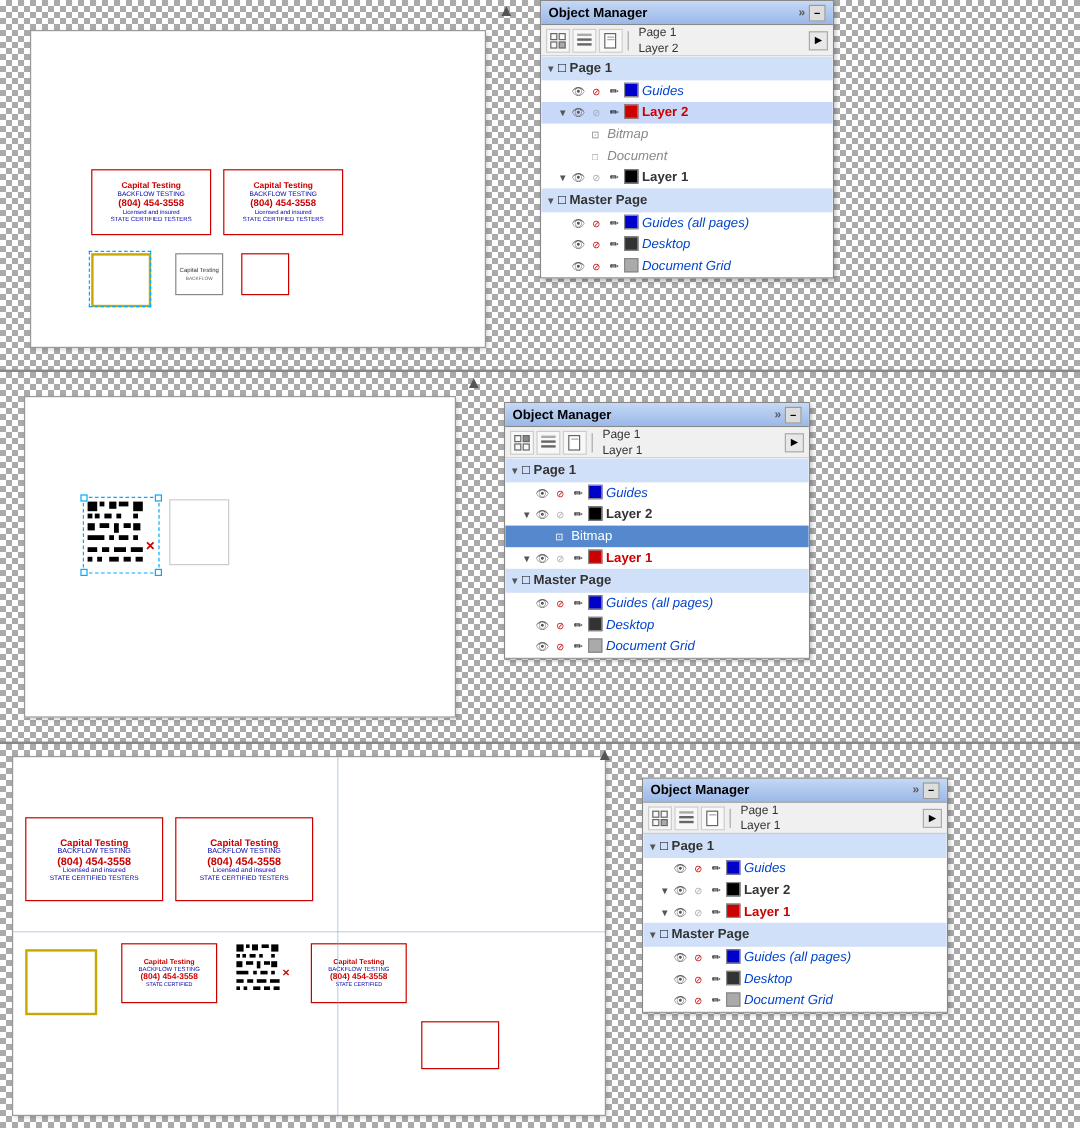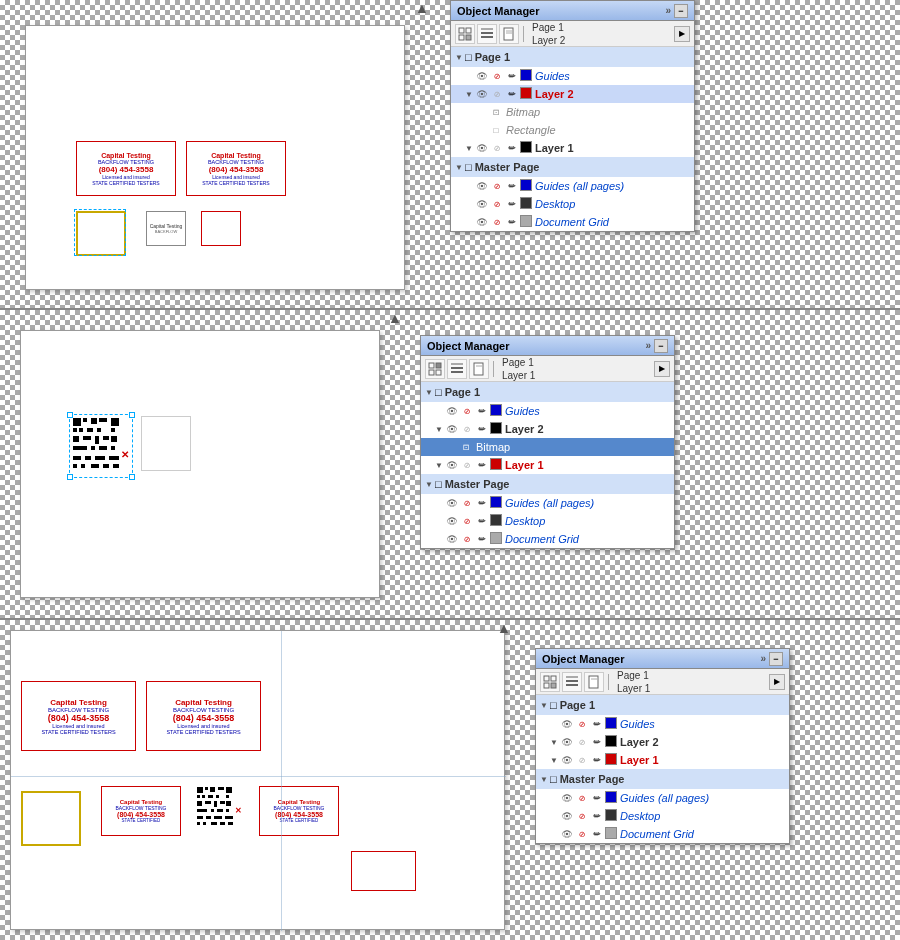--- a/index.html
+++ b/index.html
@@ -301,21 +301,21 @@
             <span class="ri" style="font-size:8px;">⊡</span>
           </div>
           <span class="row-label gray">Bitmap</span>
         </div>
 
         <div class="tree-row indent2">
           <span class="expand-tri"> </span>
           <div class="row-icons" style="opacity:0.5;">
             <span class="ri" style="font-size:8px;">□</span>
           </div>
-          <span class="row-label gray">Rectangle</span>
+          <span class="row-label gray">Document</span>
         </div>
 
         <div class="tree-row indent1">
           <span class="expand-tri">▼</span>
           <div class="row-icons">
             <span class="ri eye-icon">👁</span>
             <span class="ri" style="color:#aaa;font-size:8px;">⊘</span>
             <span class="ri">✏</span>
             <span class="color-box" style="background:#000000;"></span>
           </div>

